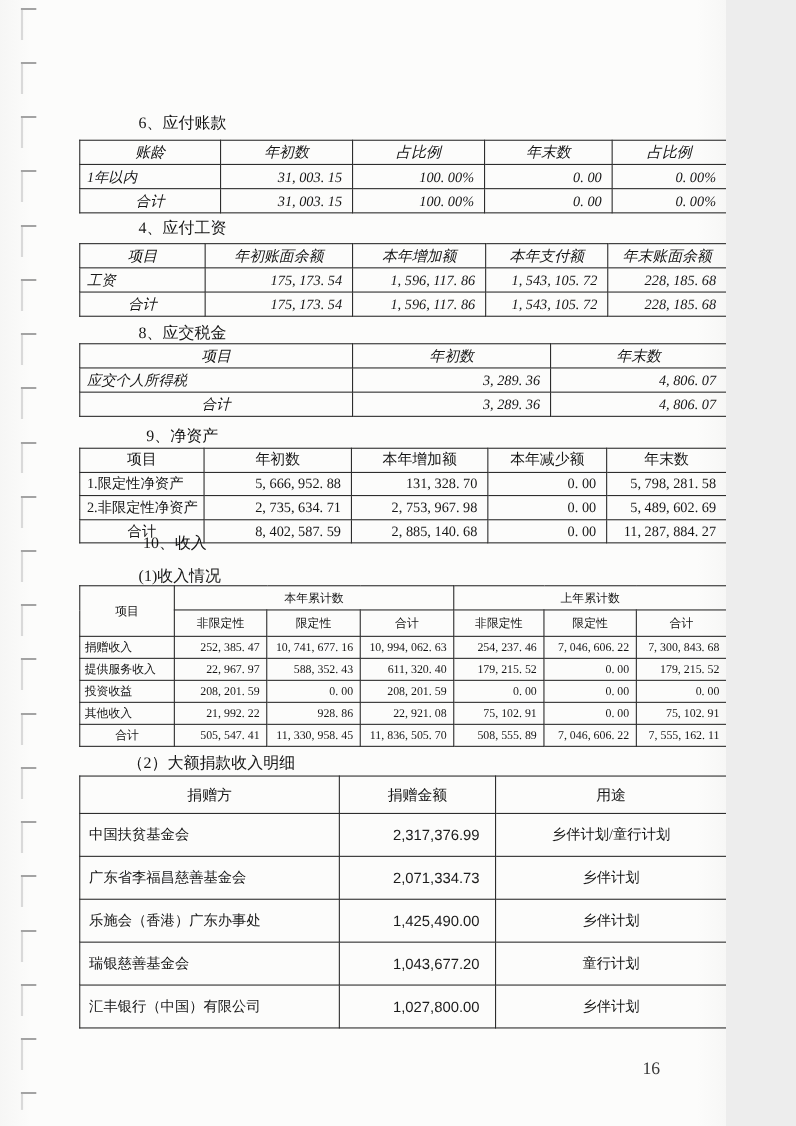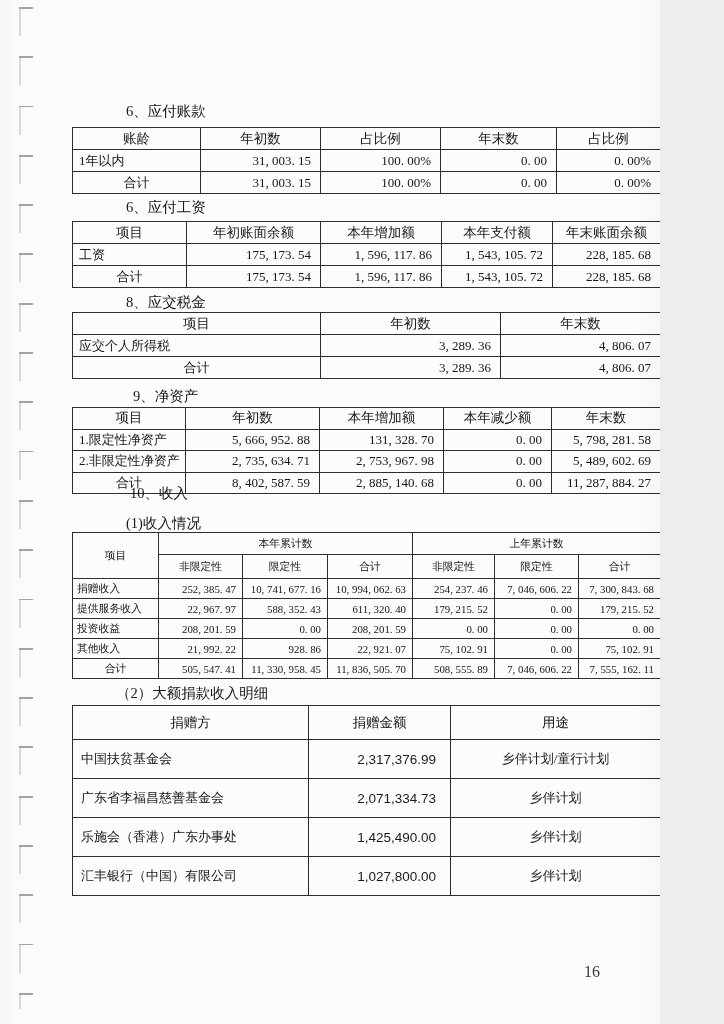--- a/index.html
+++ b/index.html
@@ -22,21 +22,21 @@
   .reddot { position:absolute; background:rgba(178,52,74,.85); border-radius:1px; }
   .sec-title { position:absolute; font-size:14.5px; white-space:nowrap; }
   .tbl { position:absolute; left:72px; width:588px; border-collapse:collapse; table-layout:fixed; }
   .tbl th,.tbl td {
     border:1.5px solid #2e2e2e; font-weight:normal; font-size:13px;
     text-align:center; vertical-align:middle; overflow:hidden; white-space:nowrap;
   }
   .tbl th { font-size:13.5px; }
   .tbl td.l { text-align:left; padding-left:6px; }
   .tbl td.r { text-align:right; padding-right:9px; }
-  #t-payable tr,#t-wages tr,#t-taxes tr { height:22px; }
+  #t-payable tr,#t-wages tr,#t-taxes tr { height:22px;font-style:italic; }
   #t-netassets tr { height:21.5px; }
   #t-income th,#t-income td { font-size:10.8px; }
   #t-income tr.grp { height:22px; }
   #t-income tr.sub { height:24px; }
   #t-income tr.d { height:20px; }
   #t-income td.r { padding-right:6px; }
   #t-income td.l { padding-left:4px; }
   #t-donations tr.hd { height:34px; }
   #t-donations tr.d { height:39px; }
   #t-donations td.l { padding-left:8px; }
@@ -88,21 +88,21 @@
     <tr>
       <td>合计</td>
       <td class="r">31, 003. 15</td>
       <td class="r">100. 00%</td>
       <td class="r">0. 00</td>
       <td class="r">0. 00%</td>
     </tr>
   </tbody>
     </table>
 
-  <div class="sec-title" style="left:126px;top:198px;">6、应付工资</div>
+  <div class="sec-title" style="left:126px;top:198px;">4、应付工资</div>
   <table class="tbl" id="t-wages" style="top:221px;">
     <colgroup>
         <col style="width:114px">
         <col style="width:134px">
         <col style="width:121px">
         <col style="width:111px">
         <col style="width:108px">
       </colgroup>
     <tbody>
         <tr>
@@ -246,21 +246,21 @@
       <td class="r">0. 00</td>
       <td class="r">208, 201. 59</td>
       <td class="r">0. 00</td>
       <td class="r">0. 00</td>
       <td class="r">0. 00</td>
     </tr>
     <tr class="d">
       <td class="l">其他收入</td>
       <td class="r">21, 992. 22</td>
       <td class="r">928. 86</td>
-      <td class="r">22, 921. 07</td>
+      <td class="r">22, 921. 08</td>
       <td class="r">75, 102. 91</td>
       <td class="r">0. 00</td>
       <td class="r">75, 102. 91</td>
     </tr>
     <tr class="d">
       <td>合计</td>
       <td class="r">505, 547. 41</td>
       <td class="r">11, 330, 958. 45</td>
       <td class="r">11, 836, 505. 70</td>
       <td class="r">508, 555. 89</td>
@@ -292,20 +292,25 @@
       <td class="l">广东省李福昌慈善基金会</td>
       <td class="amt">2,071,334.73</td>
       <td>乡伴计划</td>
     </tr>
     <tr class="d">
       <td class="l">乐施会（香港）广东办事处</td>
       <td class="amt">1,425,490.00</td>
       <td>乡伴计划</td>
     </tr>
     <tr class="d">
+      <td class="l">瑞银慈善基金会</td>
+      <td class="amt">1,043,677.20</td>
+      <td>童行计划</td>
+    </tr>
+    <tr class="d">
       <td class="l">汇丰银行（中国）有限公司</td>
       <td class="amt">1,027,800.00</td>
       <td>乡伴计划</td>
     </tr>
   </tbody>
     </table>
 
   <div class="pagenum">16</div>
 
 </div>

